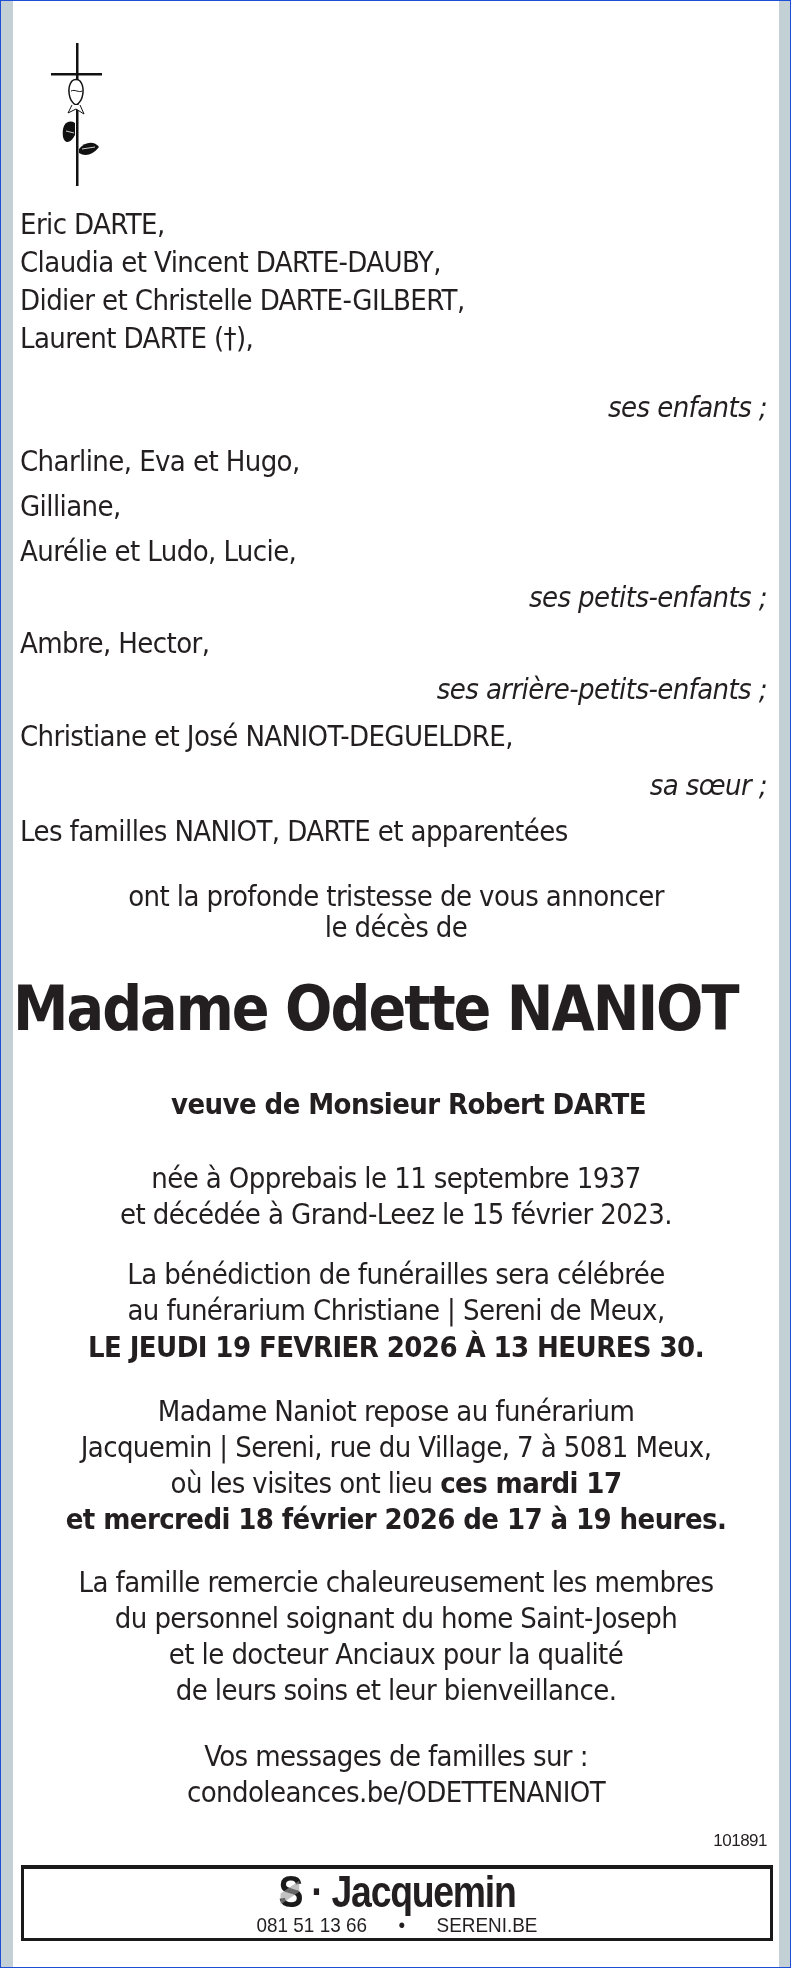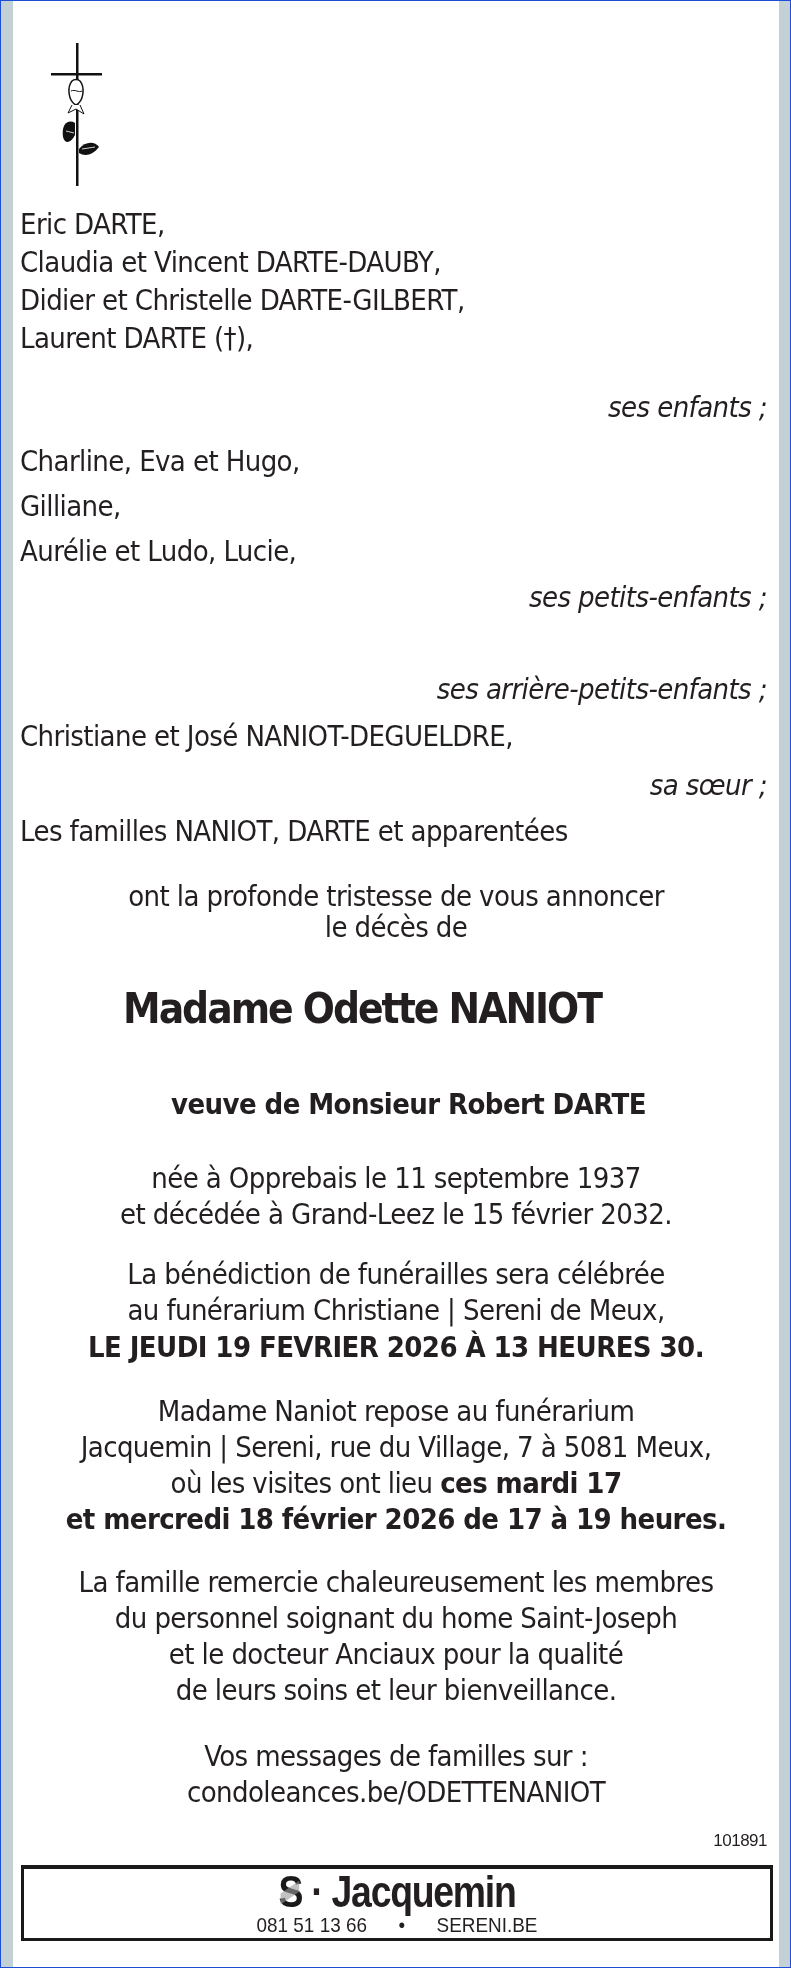--- a/index.html
+++ b/index.html
@@ -29,21 +29,21 @@
       font-size: 29px; line-height: 36px; font-style: italic;
       white-space: nowrap; letter-spacing: -0.6px; text-align: center;
     }
     .center {
       position: absolute; left: 0; width: 766px; text-align: center;
       font-size: 29px; line-height: 36px; white-space: nowrap; letter-spacing: -0.6px;
     }
     .bold { font-weight: bold; }
     .name {
       position: absolute; left: 0; width: 698px; text-align: center;
-      font-size: 42px; line-height: 70px; font-weight: bold;
+      font-size: 62px; line-height: 70px; font-weight: bold;
       letter-spacing: -2px; white-space: nowrap;
     }
     .sub {
       position: absolute; left: 0; width: 791px; text-align: center;
       font-size: 29px; line-height: 36px; font-weight: bold; letter-spacing: -0.6px;
     }
     .ref {
       position: absolute; right: 12px; top: 1830px;
       font-family: "Liberation Sans", sans-serif; font-size: 17px; letter-spacing: -0.5px;
     }
@@ -89,35 +89,36 @@
     <div class="line" style="top:243px">Claudia et Vincent DARTE-DAUBY,</div>
     <div class="line" style="top:281px">Didier et Christelle DARTE-GILBERT,</div>
     <div class="line" style="top:319px">Laurent DARTE (†),</div>
     <div class="rel" style="top:388px">ses enfants ;</div>
 
     <div class="line" style="top:442px">Charline, Eva et Hugo,</div>
     <div class="line" style="top:487px">Gilliane,</div>
     <div class="line" style="top:532px">Aurélie et Ludo, Lucie,</div>
     <div class="rel" style="top:578px">ses petits-enfants ;</div>
 
+    <div class="line" style="top:624px">Ambre, Hector,</div>
     <div class="rel" style="top:670px">ses arrière-petits-enfants ;</div>
 
     <div class="line" style="top:717px">Christiane et José NANIOT-DEGUELDRE,</div>
     <div class="rel" style="top:766px">sa sœur ;</div>
 
     <div class="line" style="top:812px">Les familles NANIOT, DARTE et apparentées</div>
 
     <div class="center" style="top:877px">ont la profonde tristesse de vous annoncer</div>
     <div class="center" style="top:908px">le décès de</div>
 
     <div class="name" style="top:973px">Madame Odette NANIOT</div>
     <div class="sub" style="top:1085px">veuve de Monsieur Robert DARTE</div>
 
     <div class="center" style="top:1159px">née à Opprebais le 11 septembre 1937</div>
-    <div class="center" style="top:1195px">et décédée à Grand-Leez le 15 février 2032.</div>
+    <div class="center" style="top:1195px">et décédée à Grand-Leez le 15 février 2023.</div>
 
     <div class="center" style="top:1255px">La bénédiction de funérailles sera célébrée</div>
     <div class="center" style="top:1291px">au funérarium Christiane | Sereni de Meux,</div>
     <div class="center bold" style="top:1328px">LE JEUDI 19 FEVRIER 2026 À 13 HEURES 30.</div>
 
     <div class="center" style="top:1392px">Madame Naniot repose au funérarium</div>
     <div class="center" style="top:1428px">Jacquemin | Sereni, rue du Village, 7 à 5081 Meux,</div>
     <div class="center" style="top:1464px">
       <span>où les visites ont lieu </span>
       <span class="bold">ces mardi 17</span>

